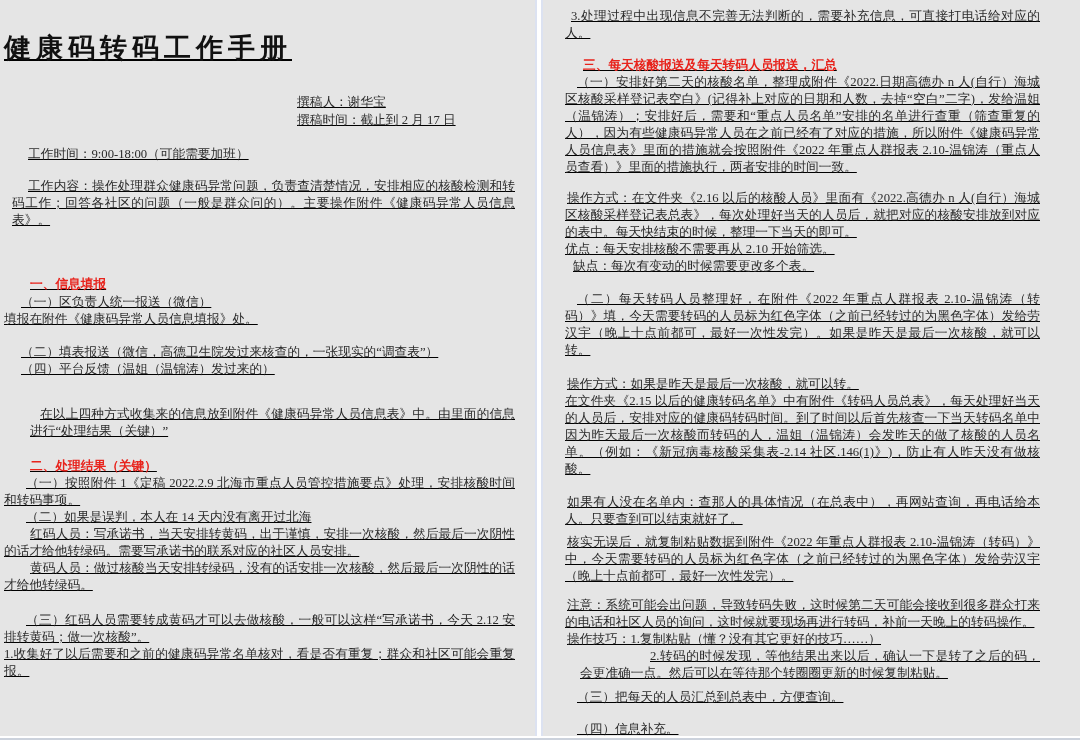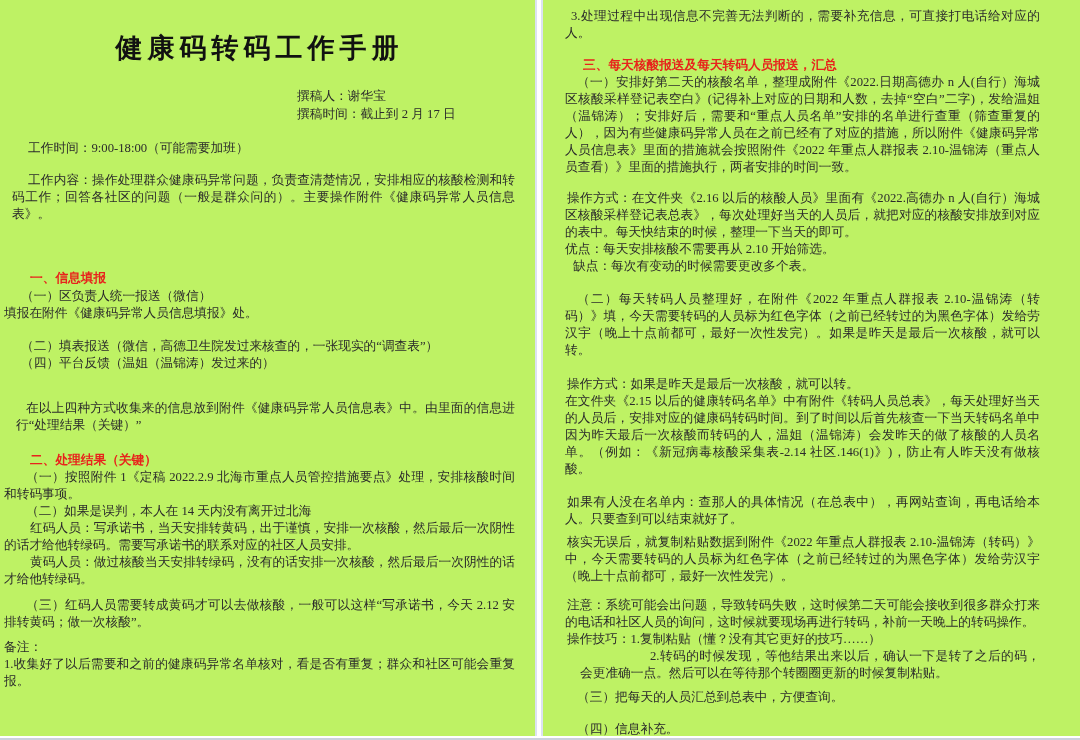--- a/index.html
+++ b/index.html
@@ -1,48 +1,48 @@
 <!DOCTYPE html>
 <html><head>
 <meta charset="utf-8">
 <style>
   html,body{margin:0;padding:0;}
   body{
     width:1080px;height:740px;position:relative;background:#ffffff;overflow:hidden;
     font-family:"Liberation Serif","DejaVu Serif",serif;
   }
   #doc{position:absolute;inset:0;border-bottom:2px solid #ccd2dc;}
-  .page{position:absolute;top:0;bottom:2px;background:#bef264;box-sizing:border-box;}
+  .page{position:absolute;top:0;bottom:2px;background:#e5e5e5;box-sizing:border-box;text-decoration:underline;}
   #pageL{left:0;width:537px;border-right:2px solid #dce2f1;padding:0 20px 0 4px;}
   #pageR{left:541px;right:0;border-left:2px solid #dce2f1;padding:0 40px 0 22px;}
   p{margin:0;font-size:12.7px;line-height:17px;text-align:justify;color:#2b2b2b;}
   .doc-title{
-    font-size:27px;line-height:36px;font-weight:bold;text-align:center;
+    font-size:27px;line-height:36px;font-weight:bold;text-align:left;
     letter-spacing:5px;color:#111;margin-top:30px;text-indent:0;
   }
-  .byline{margin-top:22px;margin-left:293px;}
+  .byline{margin-top:28px;margin-left:293px;}
   .byline p{text-align:left;line-height:17.5px;}
   .red{color:#e8231c;font-weight:bold;}
 
   
   .l1{margin-top:17px;text-indent:24px;}
   .l2{margin-top:15px;margin-left:8px;text-indent:16px;}
   .l3{margin-top:47px;text-indent:26px;}
   .l4{margin-top:1px;text-indent:17px;}
   .l5{text-indent:0;}
   .l6{margin-top:16px;text-indent:17px;}
   .l7{margin-top:1px;text-indent:17px;}
   .l8{text-indent:17px;}
-  .l9{margin-top:28px;margin-left:12px;text-indent:10px;}
+  .l9{margin-top:28px;margin-left:26px;text-indent:10px;}
   .l10{margin-top:18px;text-indent:26px;}
   .l11{text-indent:22px;}
   .l12{text-indent:22px;}
   .l13{text-indent:26px;}
   .l14{text-indent:26px;}
-  .l15{margin-top:9px;text-indent:22px;}
+  .l15{margin-top:18px;text-indent:22px;}
   .l16{margin-top:8px;}
   .l17{text-indent:0;}
   .l18{text-indent:0;}
 
   
   .r1{margin-top:8px;text-indent:6px;}
   .r2{margin-top:15px;text-indent:18px;}
   .r3{text-indent:12px;}
   .r4{margin-top:14px;text-indent:2px;}
   .r5{text-indent:0;}
@@ -78,21 +78,20 @@
     <p class="l5">填报在附件《健康码异常人员信息填报》处。</p>
     <p class="l6">（二）填表报送（微信，高德卫生院发过来核查的，一张现实的“调查表”）</p>
     <p class="l8">（四）平台反馈（温姐（温锦涛）发过来的）</p>
     <p class="l9">在以上四种方式收集来的信息放到附件《健康码异常人员信息表》中。由里面的信息进行“处理结果（关键）”</p>
     <p class="l10 red">二、处理结果（关键）</p>
     <p class="l11">（一）按照附件 1《定稿 2022.2.9 北海市重点人员管控措施要点》处理，安排核酸时间和转码事项。</p>
     <p class="l12">（二）如果是误判，本人在 14 天内没有离开过北海</p>
     <p class="l13">红码人员：写承诺书，当天安排转黄码，出于谨慎，安排一次核酸，然后最后一次阴性的话才给他转绿码。需要写承诺书的联系对应的社区人员安排。</p>
     <p class="l14">黄码人员：做过核酸当天安排转绿码，没有的话安排一次核酸，然后最后一次阴性的话才给他转绿码。</p>
     <p class="l15">（三）红码人员需要转成黄码才可以去做核酸，一般可以这样“写承诺书，今天 2.12 安排转黄码；做一次核酸”。</p>
-    <p class="l16">备注：</p>
     <p class="l17">1.收集好了以后需要和之前的健康码异常名单核对，看是否有重复；群众和社区可能会重复报。</p>
   </div>
 
   <div class="page" id="pageR">
     <p class="r1">3.处理过程中出现信息不完善无法判断的，需要补充信息，可直接打电话给对应的人。</p>
     <p class="r2 red">三、每天核酸报送及每天转码人员报送，汇总</p>
     <p class="r3">（一）安排好第二天的核酸名单，整理成附件《2022.日期高德办 n 人(自行）海城区核酸采样登记表空白》(记得补上对应的日期和人数，去掉“空白”二字)，发给温姐（温锦涛）；安排好后，需要和“重点人员名单”安排的名单进行查重（筛查重复的人），因为有些健康码异常人员在之前已经有了对应的措施，所以附件《健康码异常人员信息表》里面的措施就会按照附件《2022 年重点人群报表 2.10-温锦涛（重点人员查看）》里面的措施执行，两者安排的时间一致。</p>
     <p class="r4">操作方式：在文件夹《2.16 以后的核酸人员》里面有《2022.高德办 n 人(自行）海城区核酸采样登记表总表》，每次处理好当天的人员后，就把对应的核酸安排放到对应的表中。每天快结束的时候，整理一下当天的即可。</p>
     <p class="r5">优点：每天安排核酸不需要再从 2.10 开始筛选。</p>
     <p class="r6">缺点：每次有变动的时候需要更改多个表。</p>

